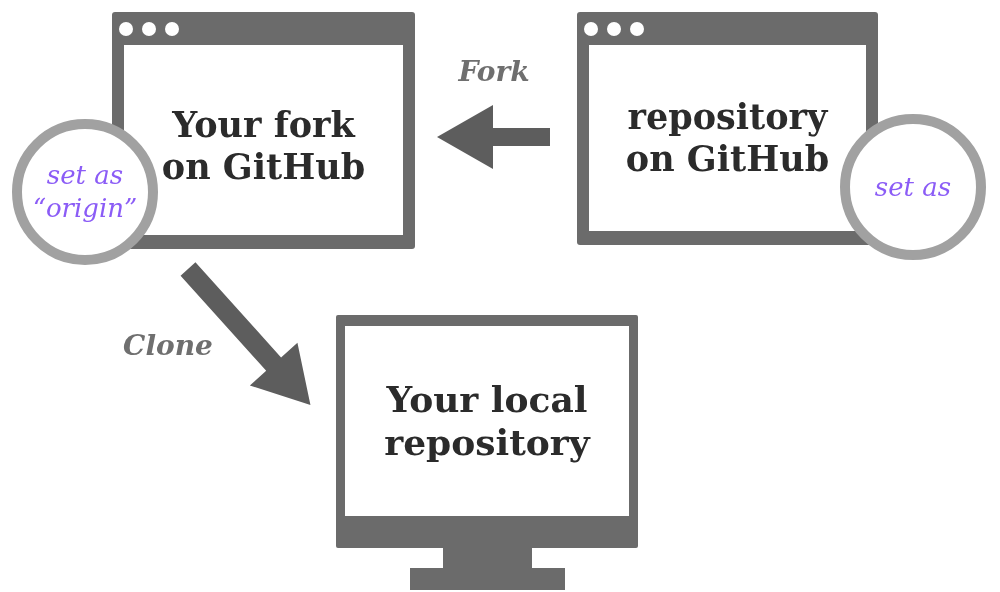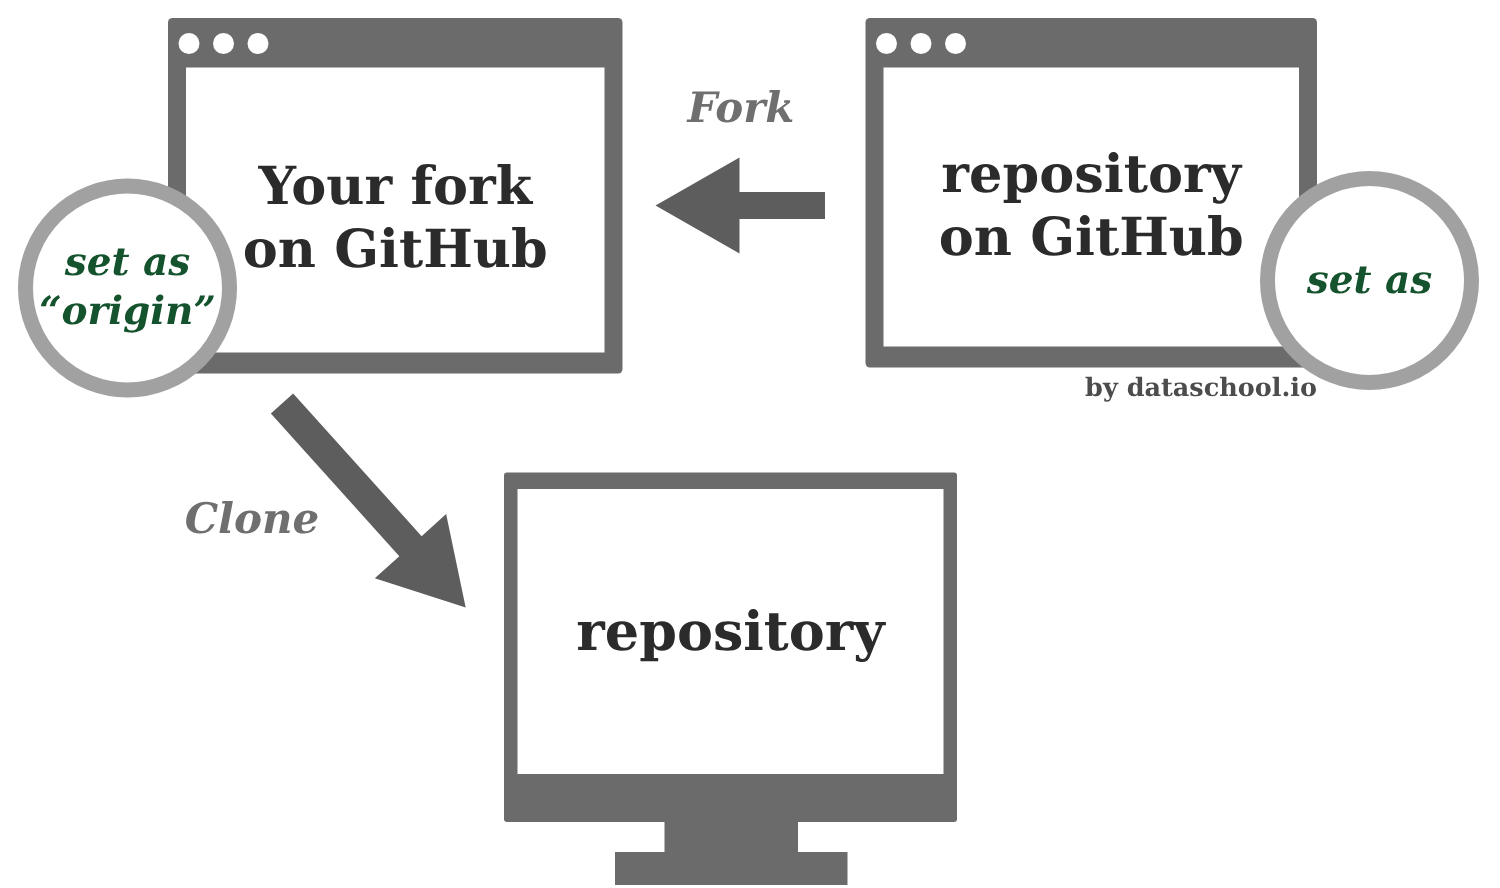--- a/index.html
+++ b/index.html
@@ -65,23 +65,23 @@
     border-radius: 50%;
     background: #ffffff;
     display: flex;
     flex-direction: column;
     align-items: center;
     justify-content: center;
     text-align: center;
     z-index: 5;
   }
   .badge-line {
-    font-weight: bold;
+    font-weight: normal;
     font-style: italic;
-    color: #14532d;
+    color: #8b5cf6;
     font-size: 26px;
     line-height: 33px;
     white-space: nowrap;
   }
   #origin-badge   { left: 12px;  top: 119px; }
   #upstream-badge { left: 840px; top: 114px; }
 
   
   .action-label {
     position: absolute;
@@ -190,23 +190,23 @@
   <div class="action-label" id="clone-label">Clone</div>
 
   <div class="badge" id="origin-badge">
     <div class="badge-line">set as</div>
     <div class="badge-line">“origin”</div>
   </div>
   <div class="badge" id="upstream-badge">
     <div class="badge-line">set as</div>
   </div>
 
-  <div id="credit">by dataschool.io</div>
 
   <div id="monitor-body">
     <div id="monitor-screen">
+      <div class="heading">Your local</div>
       <div class="heading">repository</div>
     </div>
   </div>
   <div id="monitor-neck"></div>
   <div id="monitor-base"></div>
 
 </div>
 
 </body></html>

